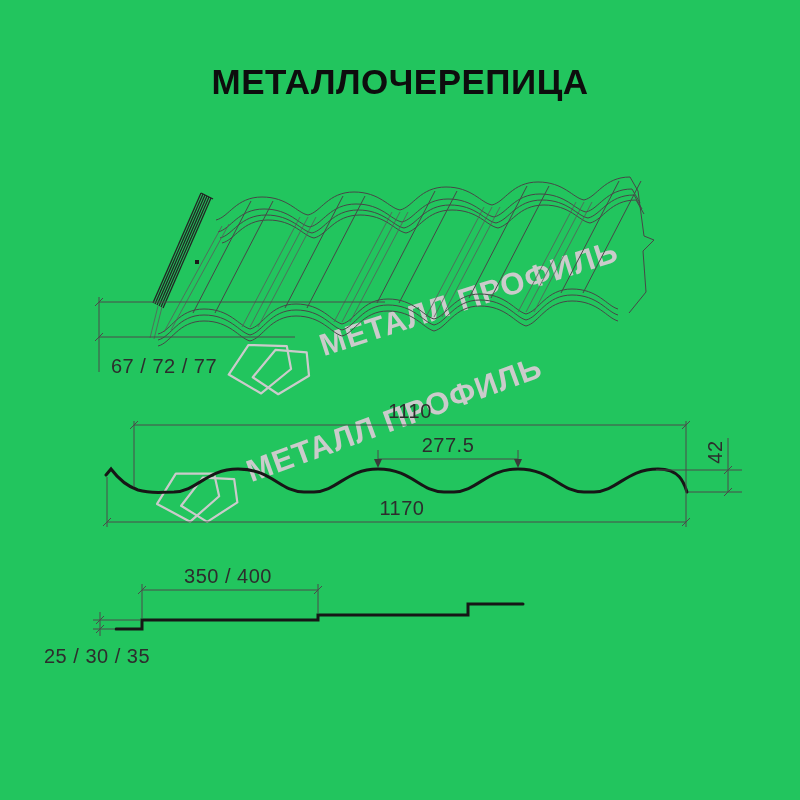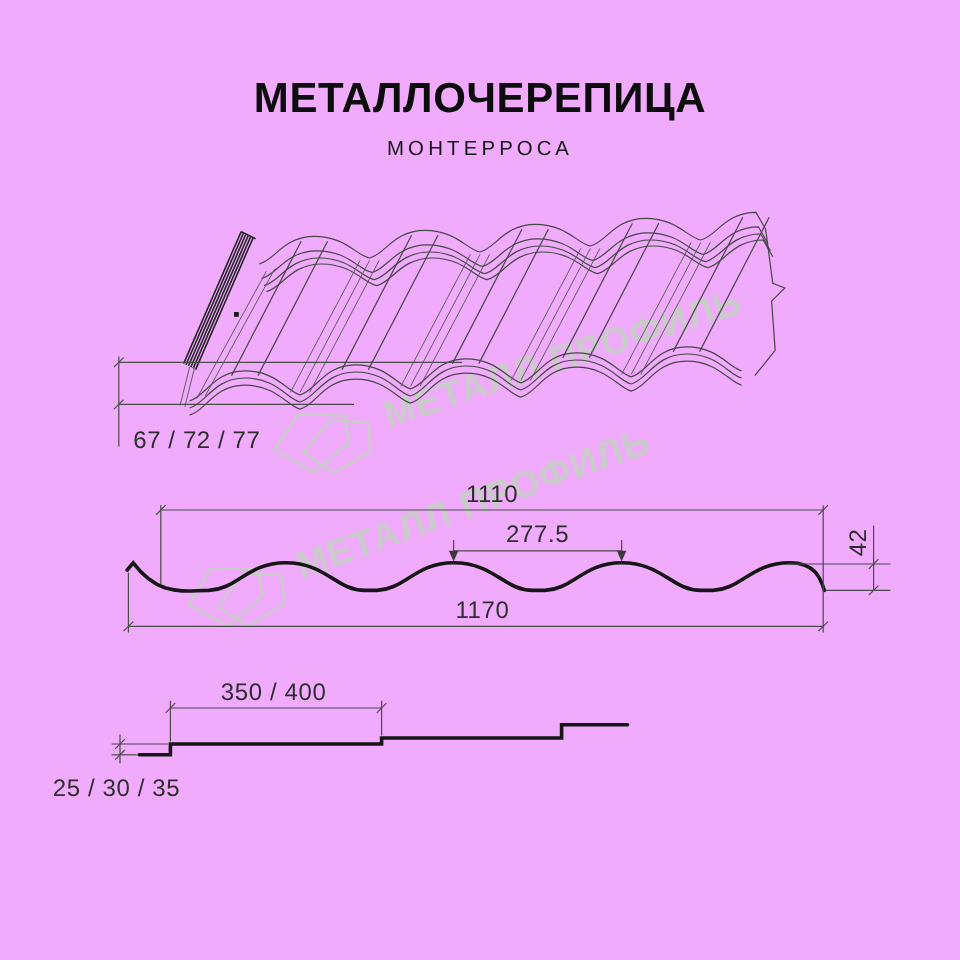--- a/index.html
+++ b/index.html
@@ -1,16 +1,16 @@
 <!DOCTYPE html>
 <html><head>
 <meta charset="utf-8">
 <style>
   html,body{margin:0;padding:0;background:#fff;}
-  .canvas{position:relative;width:800px;height:800px;background:#f0abfc;overflow:hidden;
+  .canvas{position:relative;width:800px;height:800px;background:#22c55e;overflow:hidden;
           font-family:"Liberation Sans",sans-serif;}
   .title{position:absolute;top:62px;left:0;width:100%;text-align:center;
          font-size:35px;font-weight:700;letter-spacing:.5px;color:#0d0d0d;}
   .subtitle{position:absolute;top:114px;left:0;width:100%;text-align:center;
          font-size:17px;font-weight:400;letter-spacing:3.5px;color:#161616;}
   svg{position:absolute;left:0;top:0;}
   svg text{font-family:"Liberation Sans",sans-serif;fill:#2d2d2d;}
   .dim-text{font-size:20px;letter-spacing:.5px;}
   .wm-text{font-size:31px;font-weight:700;fill:#cbcbcb;letter-spacing:1px;}
   .thin{stroke:#474747;stroke-width:1;fill:none;}
@@ -19,21 +19,20 @@
   .dim{stroke:#4a4a4a;stroke-width:1;fill:none;}
   .dark{stroke:#232323;stroke-width:1.3;fill:none;}
   .wm{stroke:#cbcbcb;stroke-width:2.2;fill:none;stroke-linejoin:round;}
 </style>
 </head>
 <body>
 
 <div class="canvas">
 
   <div class="title">МЕТАЛЛОЧЕРЕПИЦА</div>
-  <div class="subtitle">МОНТЕРРОСА</div>
 
   <svg width="800" height="800" viewBox="0 0 800 800">
 
     <g transform="translate(268,366) rotate(-18)">
       <path class="wm" d="M-40,-4 L-12,-26 L24,-13 L21,10 L-15,24 Z"></path>
       <path class="wm" d="M-18,6 L12,-13 L41,-1 L36,22 L1,30 Z"></path>
       <text class="wm-text" x="56" y="8">МЕТАЛЛ ПРОФИЛЬ</text>
     </g>
 
     <g>

